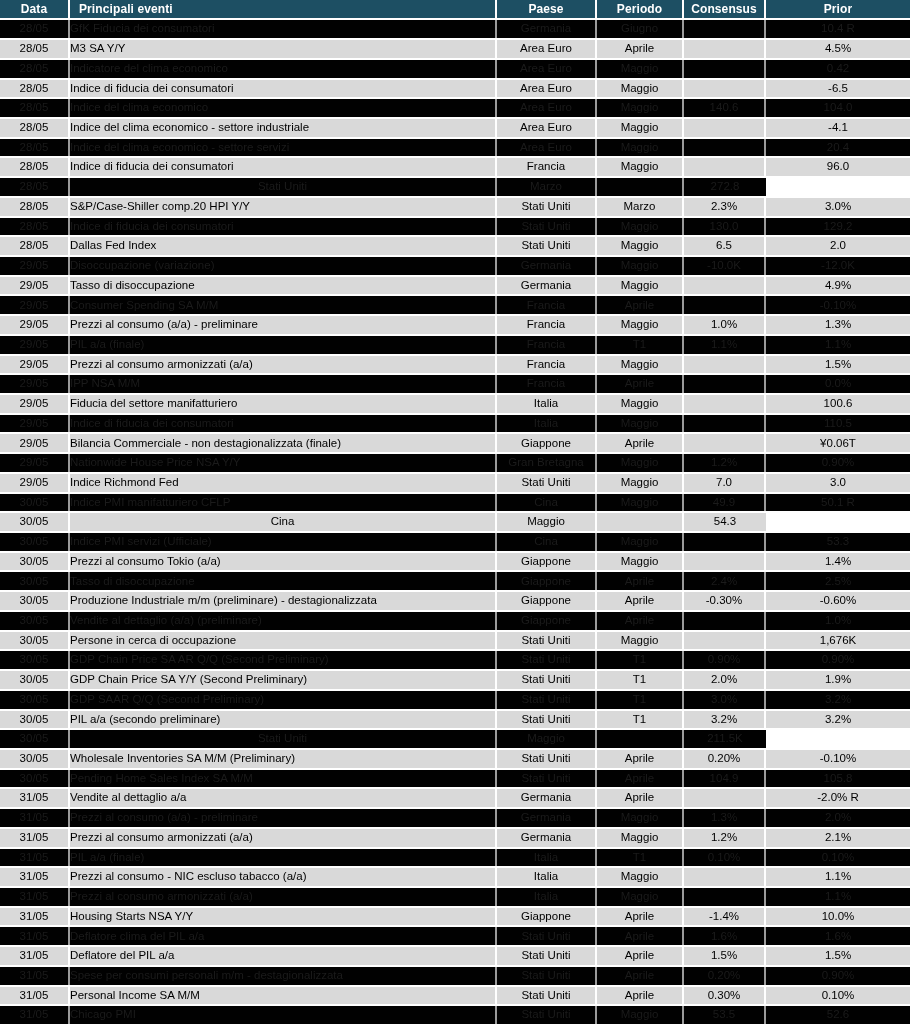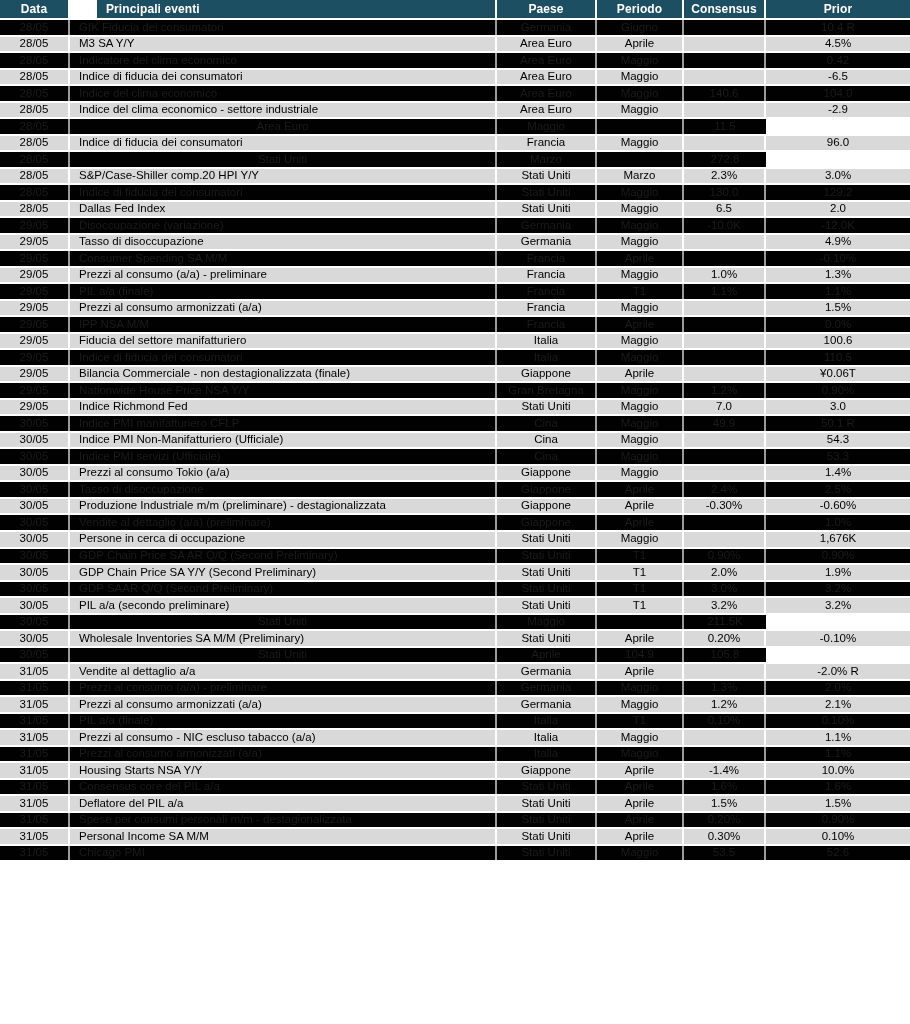--- a/index.html
+++ b/index.html
@@ -1,24 +1,25 @@
 <!DOCTYPE html>
 <html style="--header-bg: #1d4f63; --row-light-bg: #d9d9d9; --row-light-text: #000000; --row-dark-bg: #010101; --row-dark-text: #1b1b1b; --separator: #ffffff; --dark-separator: #9a9a9a;"><head>
 <meta charset="utf-8">
 <style>
   html, body { margin: 0; padding: 0; background: #ffffff; }
   body { width: 910px; height: 1024px; overflow: hidden; }
 
   .table {
     width: 910px;
-    height: 860px;
+    height: 1024px;
     display: flex;
     flex-direction: column;
     font-family: "Liberation Sans", sans-serif;
     background: #ffffff;
+    justify-content: flex-end;
   }
 
   .row {
     display: grid;
     grid-template-columns: 70px 427px 100px 87px 82px 144px;
     border-bottom: 2px solid var(--separator, #ffffff);
     flex: 1 1 0;
     min-height: 0;
     box-sizing: border-box;
   }
@@ -35,23 +36,22 @@
     border-right: 2px solid var(--separator, #ffffff);
     overflow: hidden;
     white-space: nowrap;
     box-sizing: border-box;
     line-height: 1;
   }
   .cell:last-child { border-right: none; }
 
   .c-event {
     justify-content: flex-start;
-    padding-left: 9px;
-  }
-  .header .c-event { padding-left: 9px; margin-left: 27px; }
+  }
+  .header .c-event { padding-left: 9px; }
 
   .header .cell {
     background: var(--header-bg, #1d4f63);
     color: #ffffff;
     font-weight: bold;
     font-size: 12px;
     letter-spacing: 0.1px;
   }
 
   .row.light .cell {
@@ -118,28 +118,29 @@
     <div class="cell c-periodo">Maggio</div>
     <div class="cell c-consensus">140.6</div>
     <div class="cell c-prior">104.0</div>
   </div>
     <div class="row light">
     <div class="cell c-data">28/05</div>
     <div class="cell c-event">Indice del clima economico - settore industriale</div>
     <div class="cell c-paese">Area Euro</div>
     <div class="cell c-periodo">Maggio</div>
     <div class="cell c-consensus"></div>
-    <div class="cell c-prior">-2.9</div>
-  </div>
-    <div class="row dark">
-    <div class="cell c-data">28/05</div>
-    <div class="cell c-paese">Area Euro</div>
-    <div class="cell c-periodo">Maggio</div>
-    <div class="cell c-consensus"></div>
-    <div class="cell c-prior">11.5</div>
+    <div class="cell c-prior">-4.1</div>
+  </div>
+    <div class="row dark">
+    <div class="cell c-data">28/05</div>
+    <div class="cell c-event">Indice del clima economico - settore servizi</div>
+    <div class="cell c-paese">Area Euro</div>
+    <div class="cell c-periodo">Maggio</div>
+    <div class="cell c-consensus"></div>
+    <div class="cell c-prior">20.4</div>
   </div>
     <div class="row light">
     <div class="cell c-data">28/05</div>
     <div class="cell c-event">Indice di fiducia dei consumatori</div>
     <div class="cell c-paese">Francia</div>
     <div class="cell c-periodo">Maggio</div>
     <div class="cell c-consensus"></div>
     <div class="cell c-prior">96.0</div>
   </div>
     <div class="row dark">
@@ -272,21 +273,20 @@
     <div class="row dark">
     <div class="cell c-data">30/05</div>
     <div class="cell c-event">Indice PMI manifatturiero CFLP</div>
     <div class="cell c-paese">Cina</div>
     <div class="cell c-periodo">Maggio</div>
     <div class="cell c-consensus">49.9</div>
     <div class="cell c-prior">50.1 R</div>
   </div>
     <div class="row light">
     <div class="cell c-data">30/05</div>
-    <div class="cell c-event">Indice PMI  Non-Manifatturiero (Ufficiale)</div>
     <div class="cell c-paese">Cina</div>
     <div class="cell c-periodo">Maggio</div>
     <div class="cell c-consensus"></div>
     <div class="cell c-prior">54.3</div>
   </div>
     <div class="row dark">
     <div class="cell c-data">30/05</div>
     <div class="cell c-event">Indice PMI servizi (Ufficiale)</div>
     <div class="cell c-paese">Cina</div>
     <div class="cell c-periodo">Maggio</div>
@@ -375,20 +375,21 @@
     <div class="row light">
     <div class="cell c-data">30/05</div>
     <div class="cell c-event">Wholesale Inventories SA M/M (Preliminary)</div>
     <div class="cell c-paese">Stati Uniti</div>
     <div class="cell c-periodo">Aprile</div>
     <div class="cell c-consensus">0.20%</div>
     <div class="cell c-prior">-0.10%</div>
   </div>
     <div class="row dark">
     <div class="cell c-data">30/05</div>
+    <div class="cell c-event">Pending Home Sales Index SA M/M</div>
     <div class="cell c-paese">Stati Uniti</div>
     <div class="cell c-periodo">Aprile</div>
     <div class="cell c-consensus">104.9</div>
     <div class="cell c-prior">105.8</div>
   </div>
     <div class="row light">
     <div class="cell c-data">31/05</div>
     <div class="cell c-event">Vendite al dettaglio a/a</div>
     <div class="cell c-paese">Germania</div>
     <div class="cell c-periodo">Aprile</div>
@@ -438,21 +439,21 @@
     <div class="row light">
     <div class="cell c-data">31/05</div>
     <div class="cell c-event">Housing Starts NSA Y/Y</div>
     <div class="cell c-paese">Giappone</div>
     <div class="cell c-periodo">Aprile</div>
     <div class="cell c-consensus">-1.4%</div>
     <div class="cell c-prior">10.0%</div>
   </div>
     <div class="row dark">
     <div class="cell c-data">31/05</div>
-    <div class="cell c-event">Consensus core del PIL a/a</div>
+    <div class="cell c-event">Deflatore clima del PIL a/a</div>
     <div class="cell c-paese">Stati Uniti</div>
     <div class="cell c-periodo">Aprile</div>
     <div class="cell c-consensus">1.6%</div>
     <div class="cell c-prior">1.6%</div>
   </div>
     <div class="row light">
     <div class="cell c-data">31/05</div>
     <div class="cell c-event">Deflatore del PIL a/a</div>
     <div class="cell c-paese">Stati Uniti</div>
     <div class="cell c-periodo">Aprile</div>

